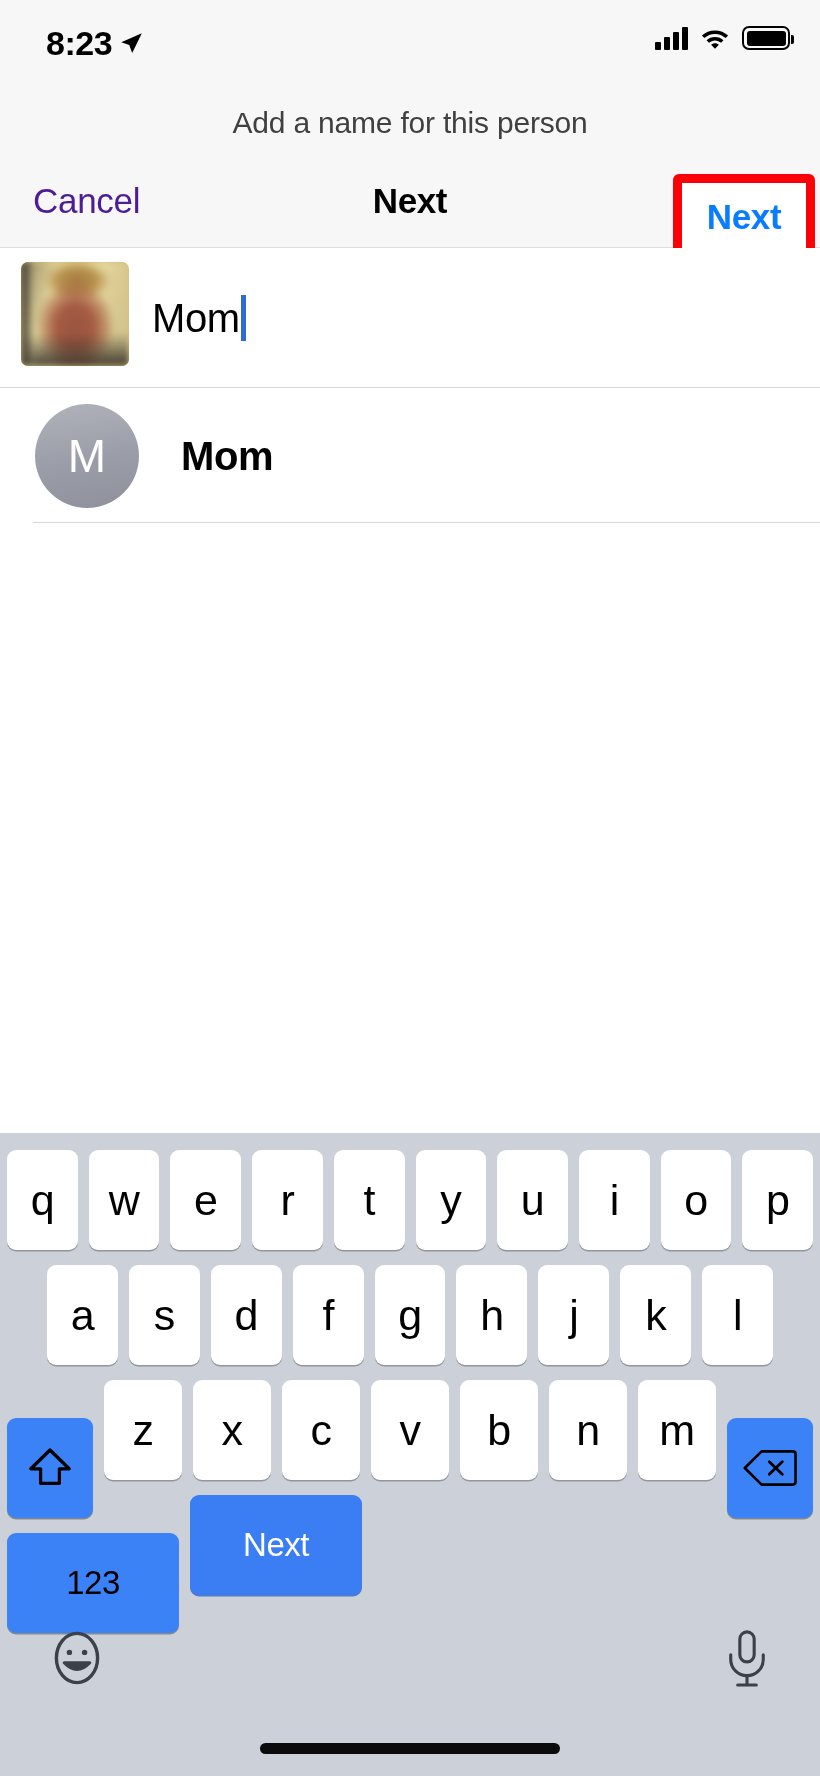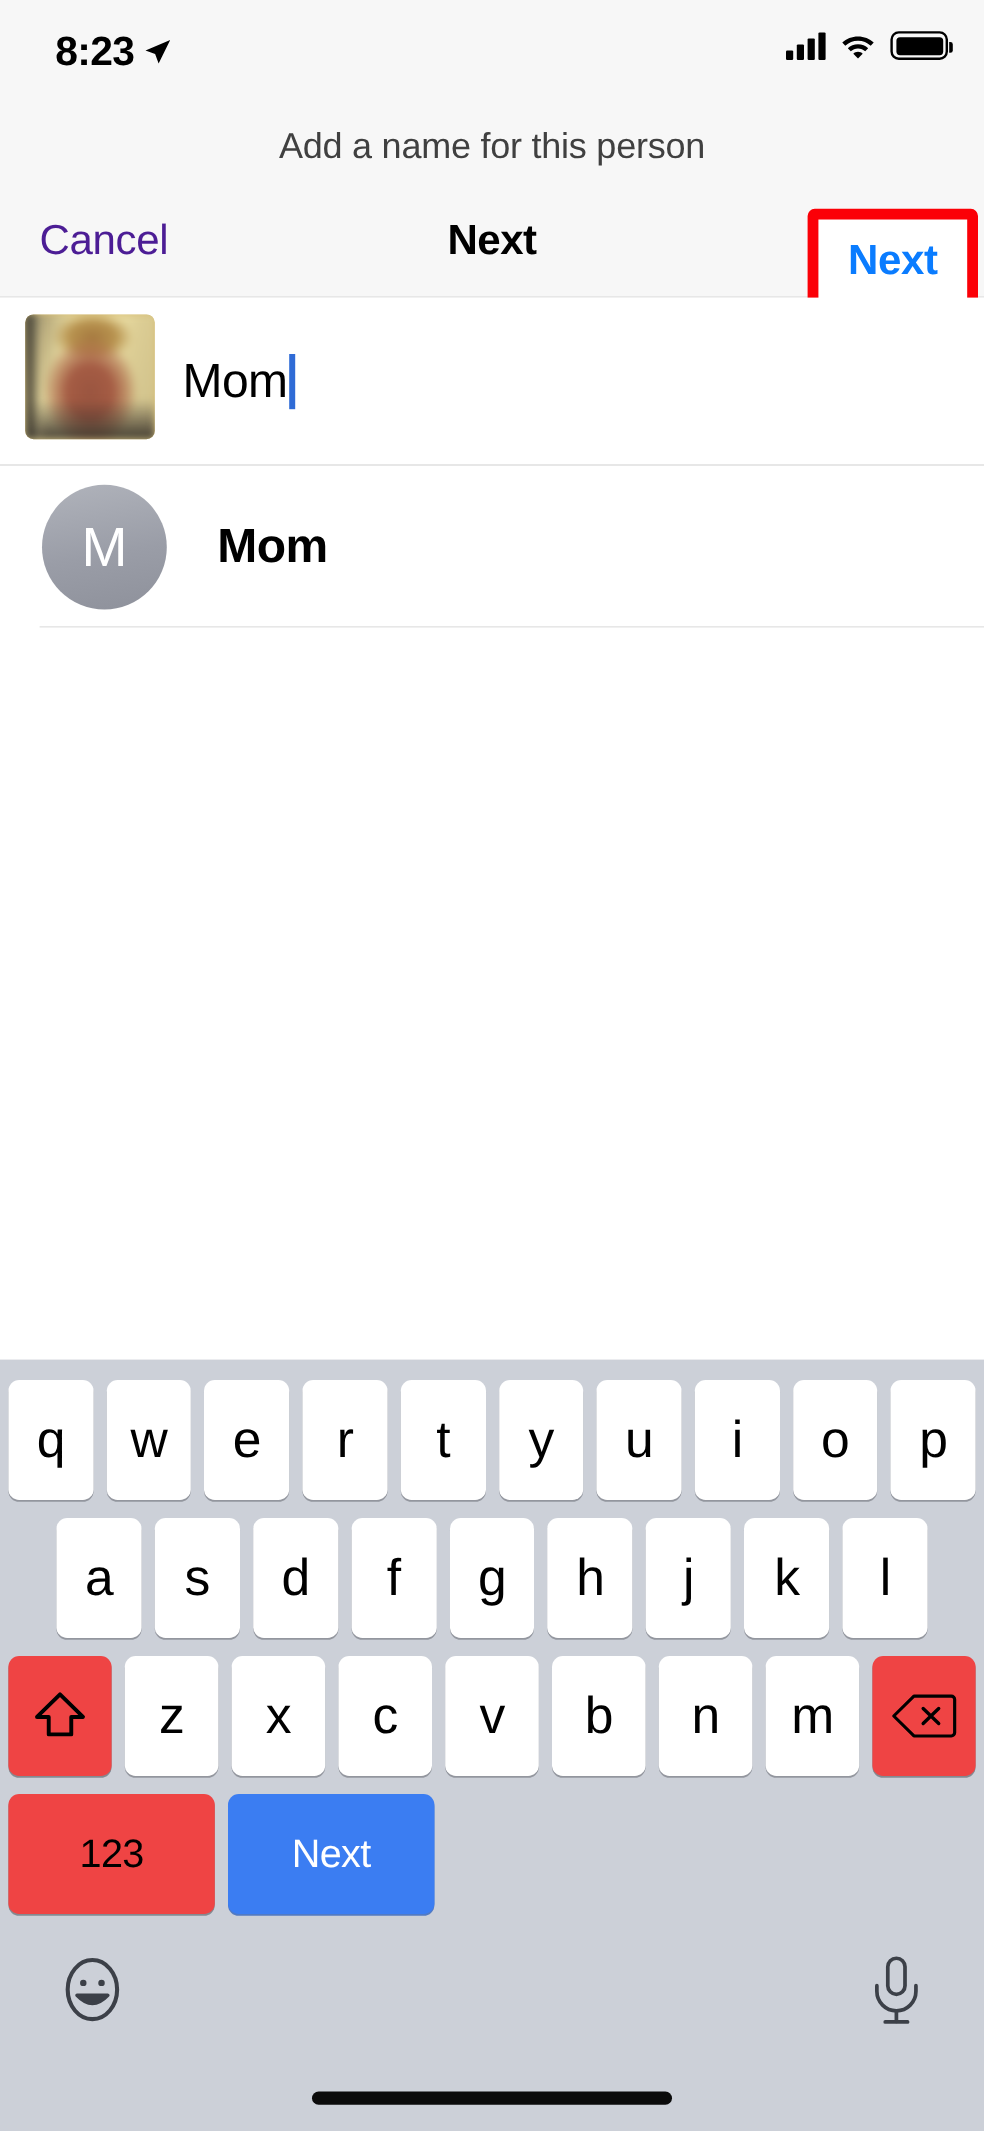--- a/index.html
+++ b/index.html
@@ -283,22 +283,23 @@
     display: flex;
     align-items: center;
     justify-content: center;
     font-size: 43px;
     color: #000;
     letter-spacing: -0.5px;
     cursor: pointer;
     user-select: none;
   }
   .key.gray {
-    background: #ef4444;
+    background: #3b82f6;
     box-shadow: 0 1.5px 0 rgba(120,124,132,0.85);
+    margin-top: 38px;
   }
   .key.shift { flex: 0 0 86px; }
   .key.delete { flex: 0 0 86px; }
   .key.num { flex: 0 0 172px; font-size: 33px; }
   .key.space { flex: 1 1 auto; font-size: 33px; }
   .key.done {
     flex: 0 0 172px;
     background: #3b7df2;
     color: #fff;
     font-size: 33px;

